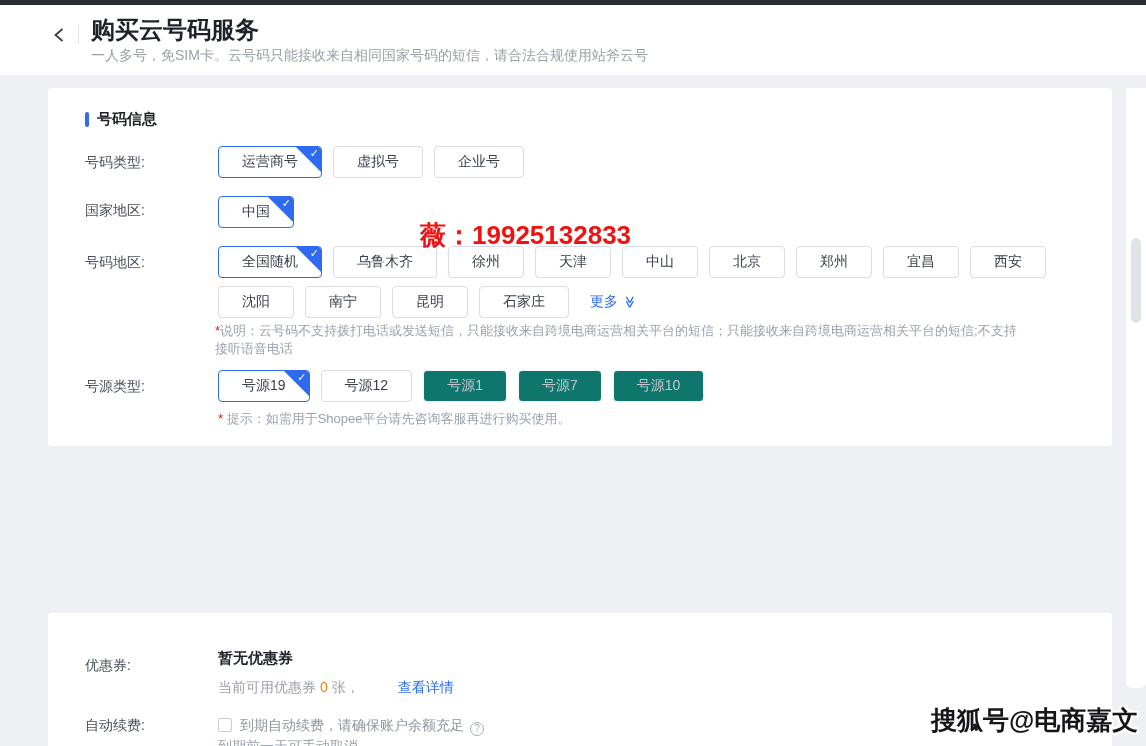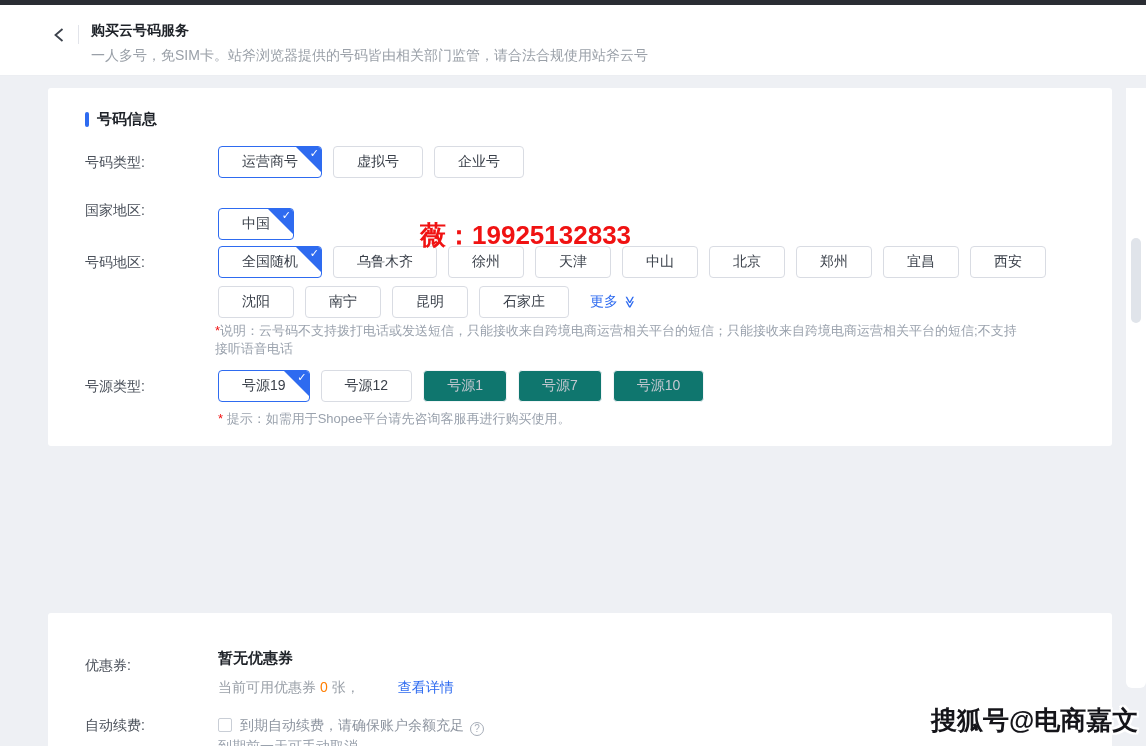--- a/index.html
+++ b/index.html
@@ -7,21 +7,21 @@
   }
   *{margin:0;padding:0;box-sizing:border-box;}
   html,body{width:1146px;height:746px;overflow:hidden;}
   body{font-family:"Liberation Sans","DejaVu Sans",sans-serif;background:var(--pagebg);}
   .stage{position:relative;width:1146px;height:746px;overflow:hidden;background:var(--pagebg);}
   .topbar{position:absolute;left:0;top:0;width:1146px;height:5px;background:var(--topbar);}
   .header{position:absolute;left:0;top:5px;width:1146px;height:71px;background:#fff;border-bottom:1px solid #eceef2;}
   .back{position:absolute;left:52px;top:21px;width:16px;height:18px;cursor:pointer;display:flex;align-items:center;}
   .hdiv{position:absolute;left:78px;top:20px;width:1px;height:19px;background:#e2e4ea;}
   .htxt{position:absolute;left:91px;top:13px;}
-  .htitle{font-size:14px;font-weight:bold;color:#1f2329;line-height:24px;}
+  .htitle{font-size:24px;font-weight:bold;color:#1f2329;line-height:24px;}
   .hsub{font-size:14px;color:#9aa0a8;line-height:18px;margin-top:4px;}
   .card{position:absolute;left:48px;width:1064px;background:#fff;border-radius:3px;}
   .c1{top:88px;height:358px;}
   .c2{top:456px;height:147px;}
   .c3{top:613px;height:140px;}
   .sec-title{position:absolute;left:37px;top:22px;font-size:15px;font-weight:bold;color:#1f2329;display:flex;align-items:center;}
   .sec-bar{display:inline-block;width:4px;height:15px;background:var(--accent);border-radius:2px;margin-right:8px;}
   .lbl{position:absolute;font-size:14px;color:#4a505a;line-height:20px;}
   .grp{position:absolute;display:flex;gap:11px;align-items:center;}
   .grp-inline{display:flex;gap:11px;align-items:center;}
@@ -67,39 +67,39 @@
 
   <div class="header">
     <span class="back">
       <svg width="14" height="16" viewBox="0 0 14 16">
         <polyline points="10.5,2 3.5,8 10.5,14" fill="none" stroke="#3b414b" stroke-width="1.8"></polyline>
       </svg>
     </span>
     <span class="hdiv"></span>
     <div class="htxt">
       <div class="htitle">购买云号码服务</div>
-      <div class="hsub">一人多号，免SIM卡。站斧浏览器提供的号码皆由相关部门监管，请合法合规使用站斧云号</div>
+      <div class="hsub">一人多号，免SIM卡。云号码只能接收来自相同国家号码的短信，请合法合规使用站斧云号</div>
     </div>
   </div>
 
   <div class="card c1">
     <div class="sec-title">
       <span class="sec-bar"></span>
       <span>号码信息</span>
     </div>
 
     <span class="lbl" style="left:37px;top:64px">号码类型:</span>
     <div class="grp" style="left:170px;top:58px">
         <button class="opt sel">运营商号</button>
         <button class="opt">虚拟号</button>
         <button class="opt">企业号</button>
       </div>
 
     <span class="lbl" style="left:37px;top:112px">国家地区:</span>
-    <div class="grp" style="left:170px;top:120px">
+    <div class="grp" style="left:170px;top:108px">
         <button class="opt sel">中国</button>
       </div>
 
     <span class="lbl" style="left:37px;top:164px">号码地区:</span>
     <div class="grp" style="left:170px;top:158px">
         <button class="opt sel">全国随机</button>
         <button class="opt">乌鲁木齐</button>
         <button class="opt">徐州</button>
         <button class="opt">天津</button>
         <button class="opt">中山</button>

